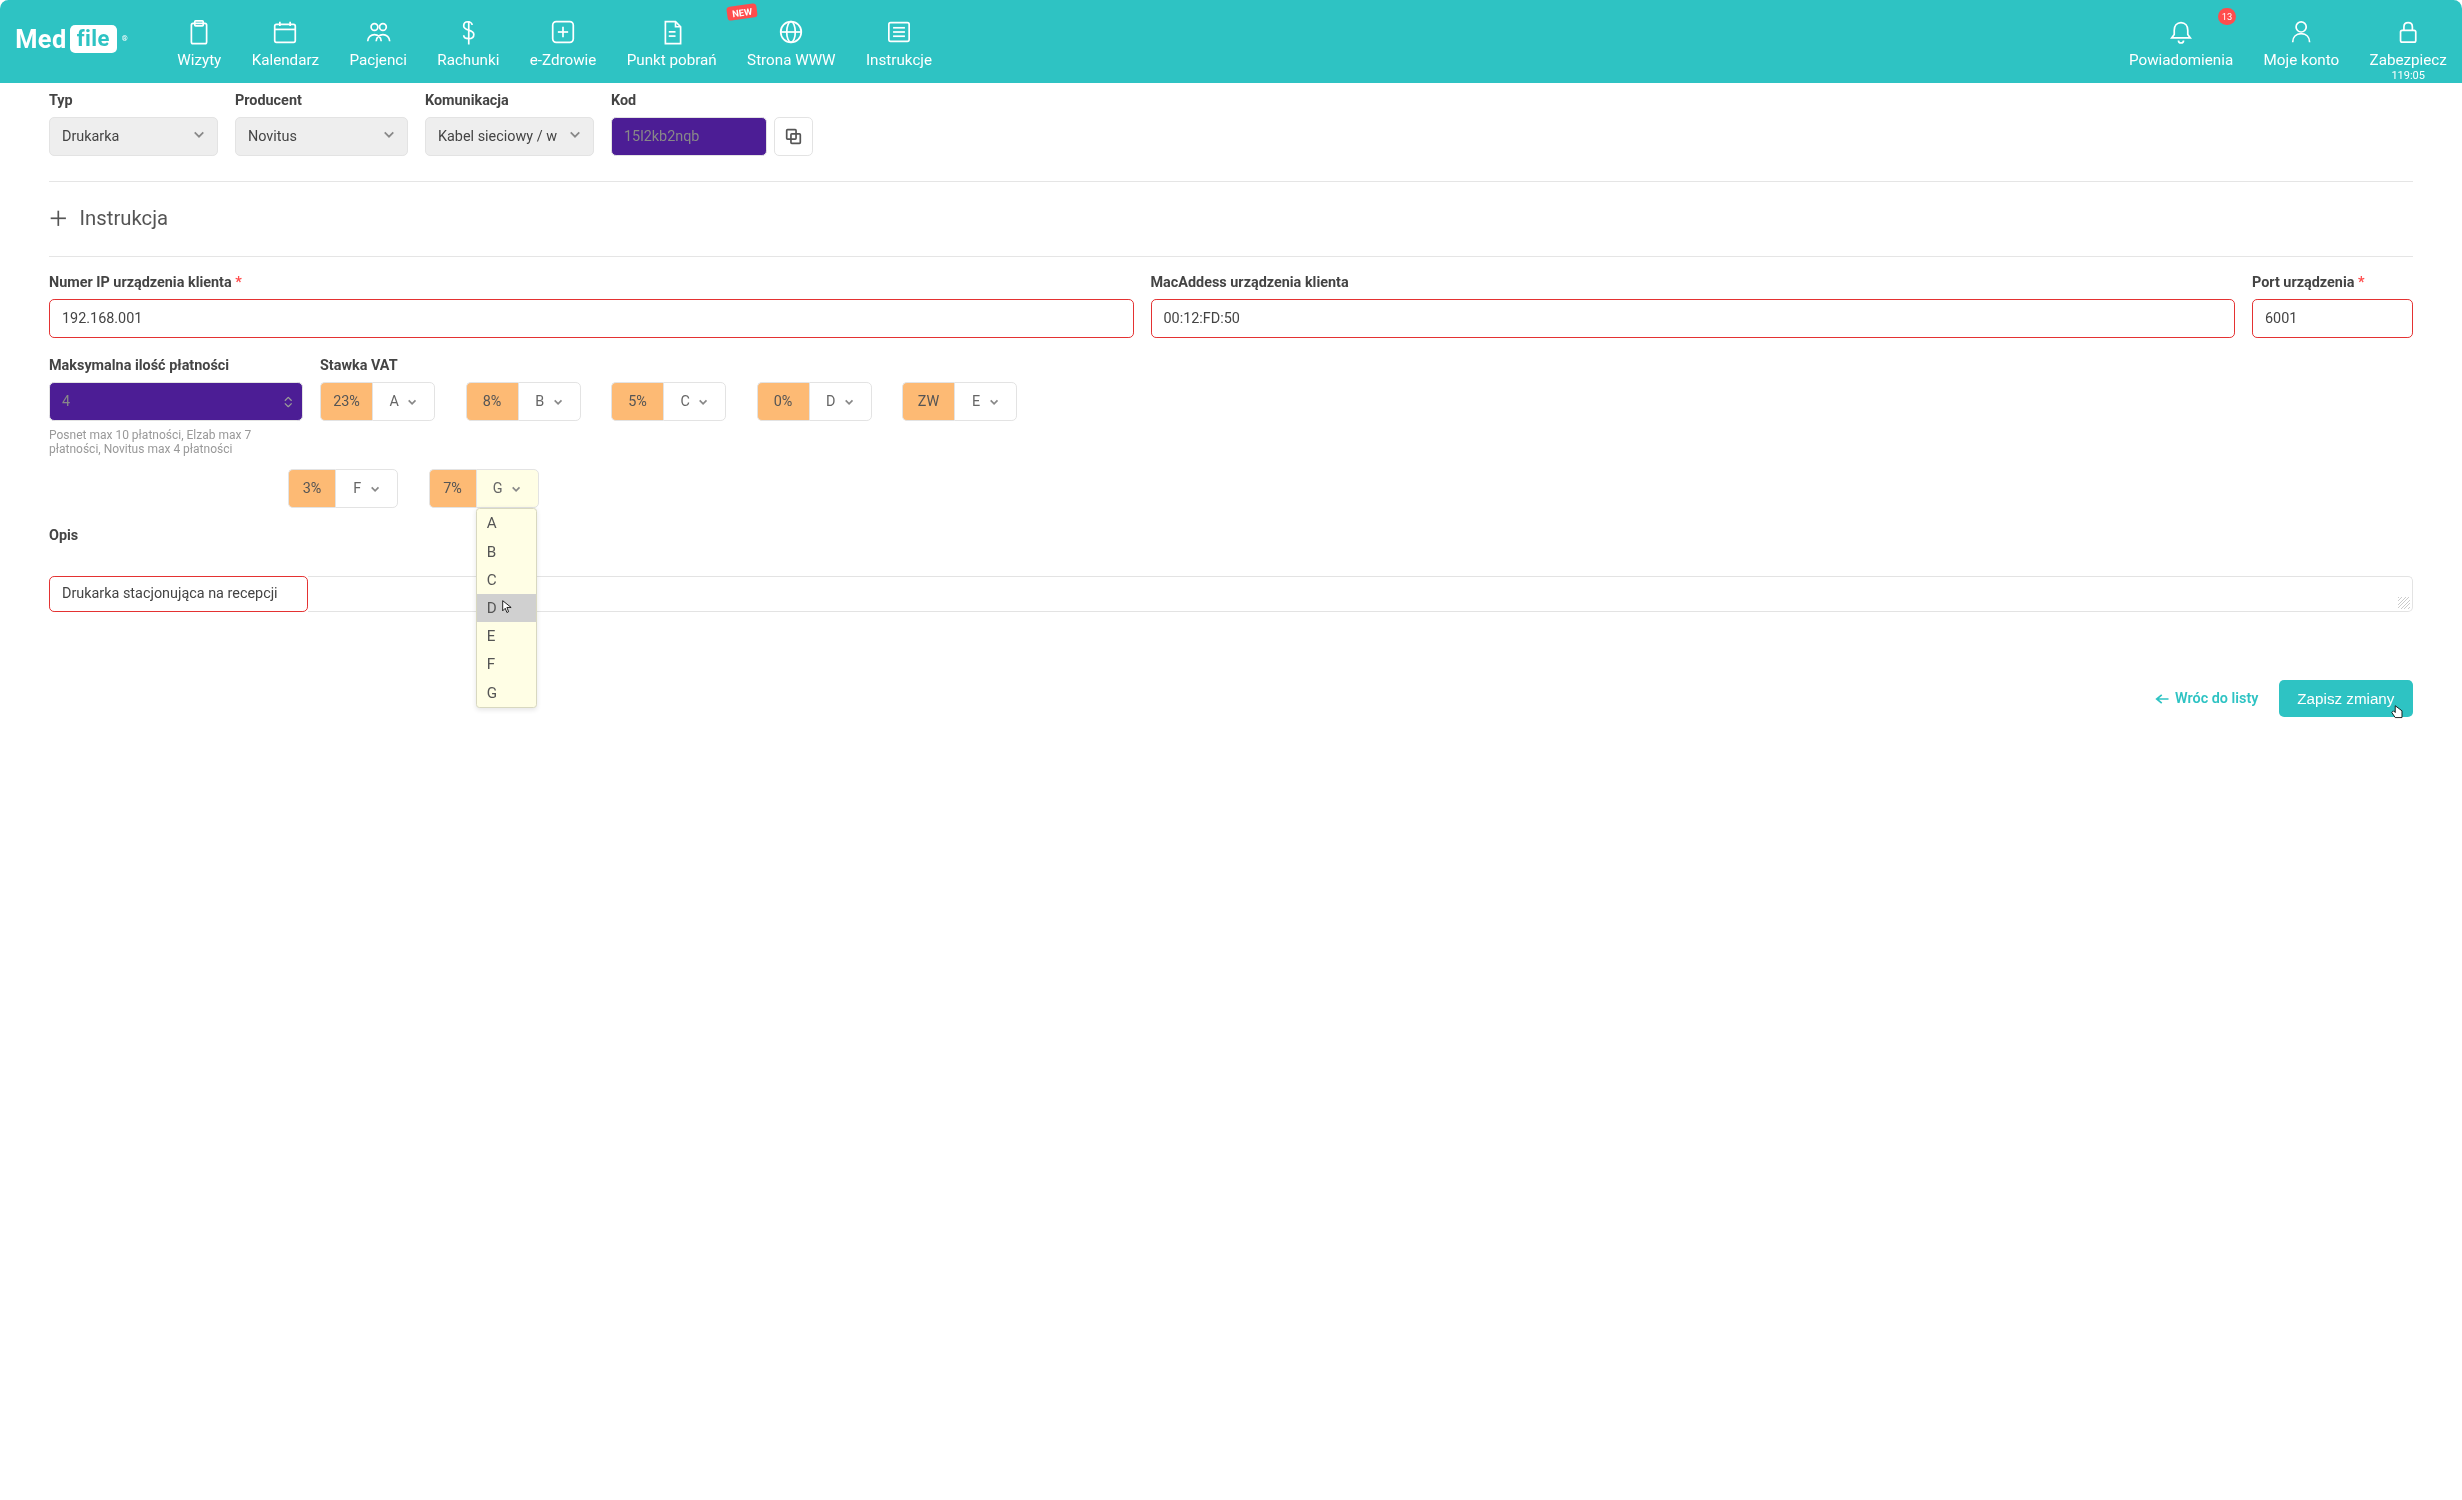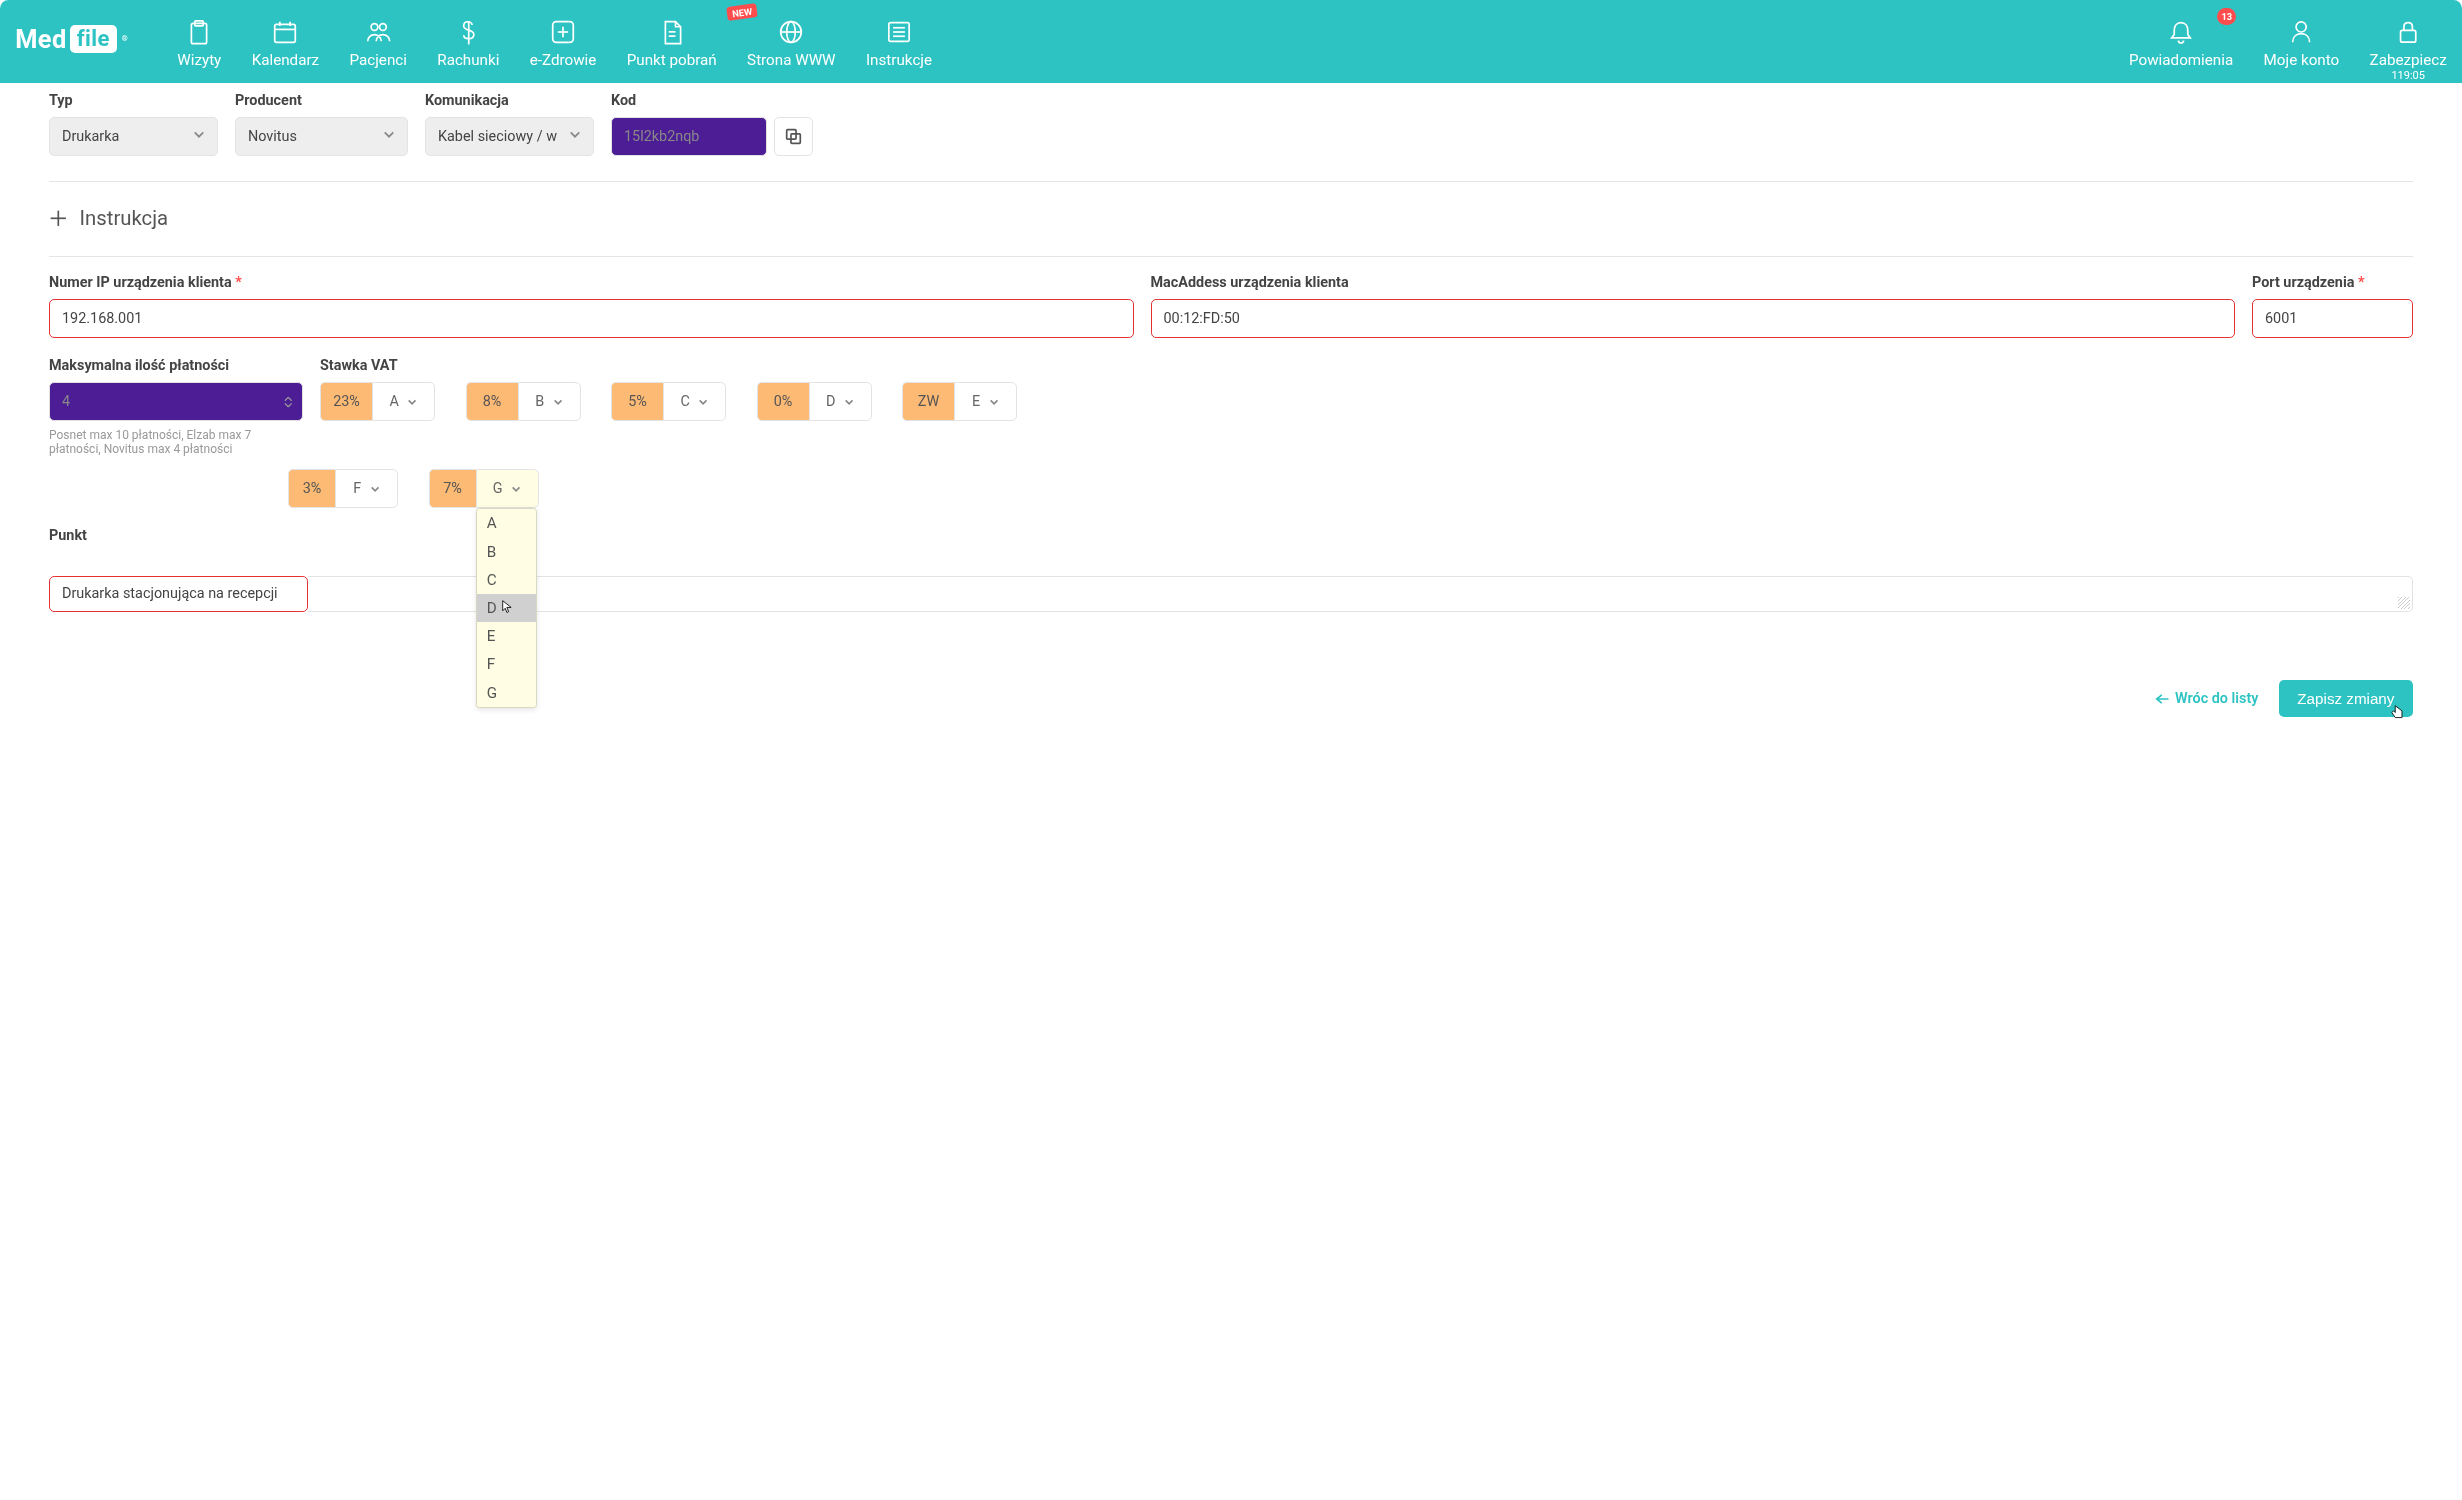--- a/index.html
+++ b/index.html
@@ -69,21 +69,21 @@
       border-radius: 3.4px;
       transform: rotate(-8deg);
     }
     .badge-count {
       position: absolute;
       top: 1.7px;
       right: 12px;
       background: #ff4d4d;
       color: #fff;
       font-size: 9.3px;
-      font-weight: 700;
+      font-weight: 400;
       min-width: 17px;
       height: 17px;
       border-radius: 8.5px;
       display: flex;
       align-items: center;
       justify-content: center;
       padding: 0 4.2px;
     }
     .content { padding: 8.5px 49px 34px; position: relative; }
     .row { display: flex; gap: 17px; margin-bottom: 18.6px; }
@@ -544,21 +544,21 @@
             <div class="opt">E</div>
             <div class="opt">F</div>
             <div class="opt">G</div>
           </div>
         </div>
       </div>
     </div>
   </div>
 
   <div style="margin-top:17px;">
-    <span class="field-label">Punkt</span>
+    <span class="field-label">Opis</span>
     <div style="display:flex;position:relative;">
       <div class="textarea red-outline" style="width:259px;"><span>Drukarka stacjonująca na recepcji</span></div>
       <div class="textarea" style="flex:1;margin-left:0;border-left:none;border-radius:0 5.1px 5.1px 0;">
         <div class="resize-handle"></div>
       </div>
     </div>
   </div>
 
   <div class="footer">
     <div class="btn-link">

